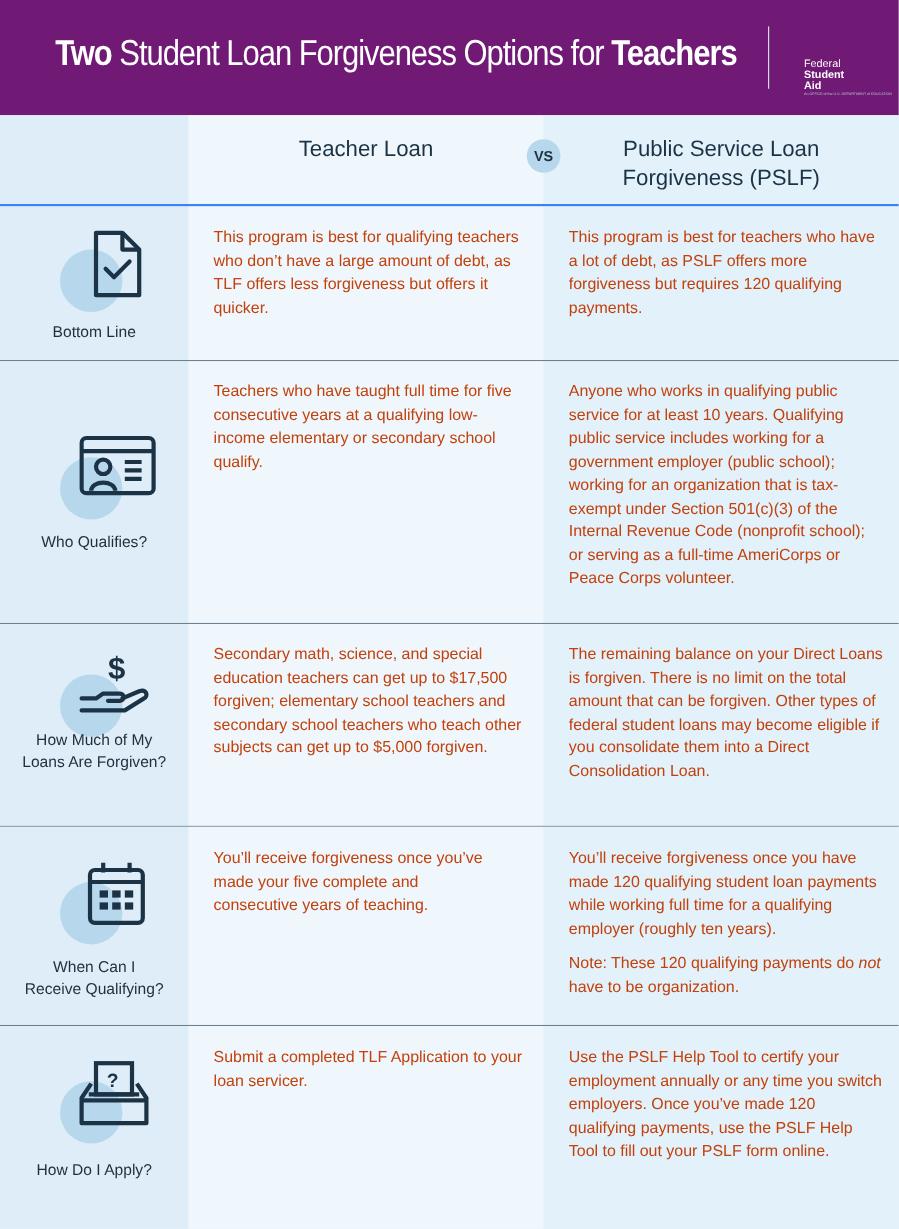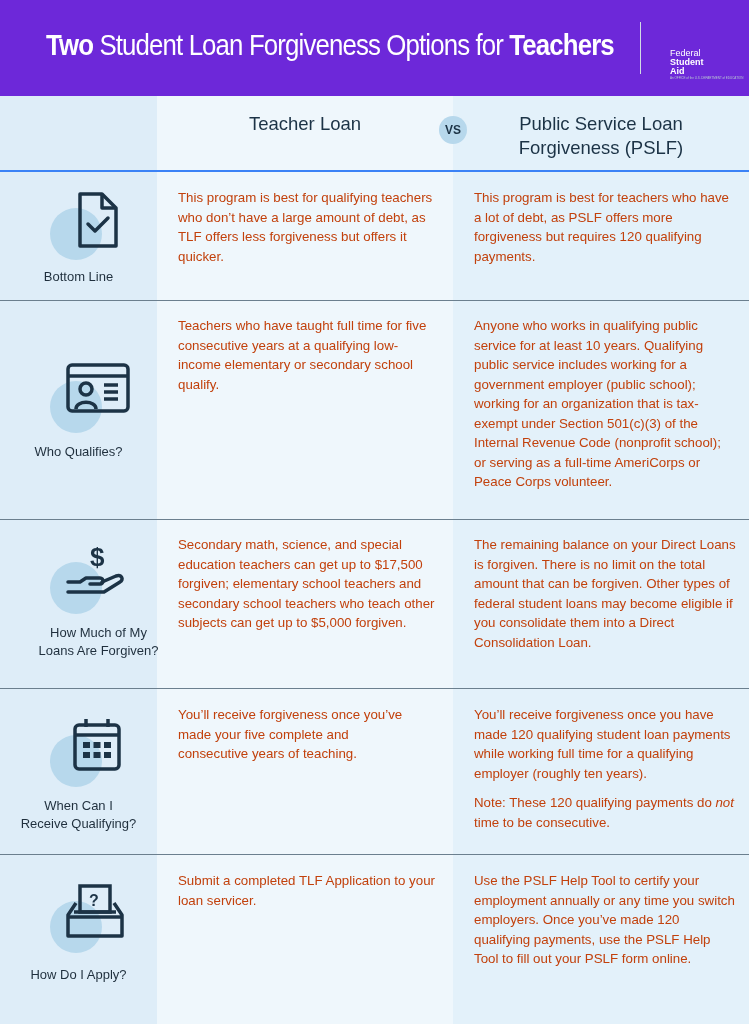--- a/index.html
+++ b/index.html
@@ -3,21 +3,21 @@
 <meta charset="utf-8">
 <style>
   html, body { margin: 0; padding: 0; }
   body {
     width: 749px; height: 1024px; overflow: hidden;
     background: #e6f2fa;
     font-family: "Liberation Sans", sans-serif;
     color: #1f2f3d;
   }
   .header {
-    height: 96px; background: #6d28d9; position: relative;
+    height: 96px; background: #701a75; position: relative;
     display: flex; align-items: center;
   }
   .title {
     position: absolute; left: 46px; top: 28px;
     font-family: "Liberation Sans", sans-serif;
     font-size: 30px; color: #ffffff; letter-spacing: -1px;
     transform: scaleX(0.86); transform-origin: left center;
     white-space: nowrap;
   }
   .title b { font-weight: bold; }
@@ -146,21 +146,21 @@
   <div class="c1"></div>
   <div class="c2"></div>
   <div class="icon-wrap" style="top:24px;">
     <div class="circle" style="top:18px;"></div>
     <svg class="icon-svg" style="left:14px;top:0;" width="66" height="60" viewBox="0 0 66 60">
       <text x="26" y="22" font-family="Liberation Sans, sans-serif" font-size="26" font-weight="bold" fill="#1c3346">$</text>
       <path d="M4 38 H16 L22 34 H36 C40 34 40 40 36 40 H26" fill="none" stroke="#1c3346" stroke-width="3.5" stroke-linecap="round" stroke-linejoin="round"></path>
       <path d="M38 38 L52 32 C58 30 60 36 56 38 L40 48 H4" fill="none" stroke="#1c3346" stroke-width="3.5" stroke-linecap="round" stroke-linejoin="round"></path>
     </svg>
   </div>
-  <div class="label" style="top:104px;padding-left:20px;">
+  <div class="label" style="top:88px;">
     <div>How Much of My</div>
     <div>Loans Are Forgiven?</div>
   </div>
   <div class="cell-text" style="left:178px;top:15px;width:258px;">
     <p>Secondary math, science, and special education teachers can get up to $17,500 forgiven; elementary school teachers and secondary school teachers who teach other subjects can get up to $5,000 forgiven.</p>
   </div>
   <div class="cell-text" style="left:474px;top:15px;width:266px;">
     <p>The remaining balance on your Direct Loans is forgiven. There is no limit on the total amount that can be forgiven. Other types of federal student loans may become eligible if you consolidate them into a Direct Consolidation Loan.</p>
   </div>
 </div>
@@ -186,21 +186,21 @@
   </div>
   <div class="label" style="top:108px;">
     <div>When Can I</div>
     <div>Receive Qualifying?</div>
   </div>
   <div class="cell-text" style="left:178px;top:16px;width:240px;">
     <p>You’ll receive forgiveness once you’ve made your five complete and consecutive years of teaching.</p>
   </div>
   <div class="cell-text" style="left:474px;top:16px;width:266px;">
     <p>You’ll receive forgiveness once you have made 120 qualifying student loan payments while working full time for a qualifying employer (roughly ten years).</p>
-    <p><span>Note: These 120 qualifying payments do </span><em>not</em><span> time to be consecutive.</span></p>
+    <p><span>Note: These 120 qualifying payments do </span><em>not</em><span> have to be organization.</span></p>
   </div>
 </div>
 
 <div style="position:relative;height:170px;">
   <div class="row" style="position:absolute;inset:0;border-bottom:none;">
     <div class="c0"></div>
     <div class="c1"></div>
     <div class="c2"></div>
   </div>
   <div class="icon-wrap" style="top:28px;">

